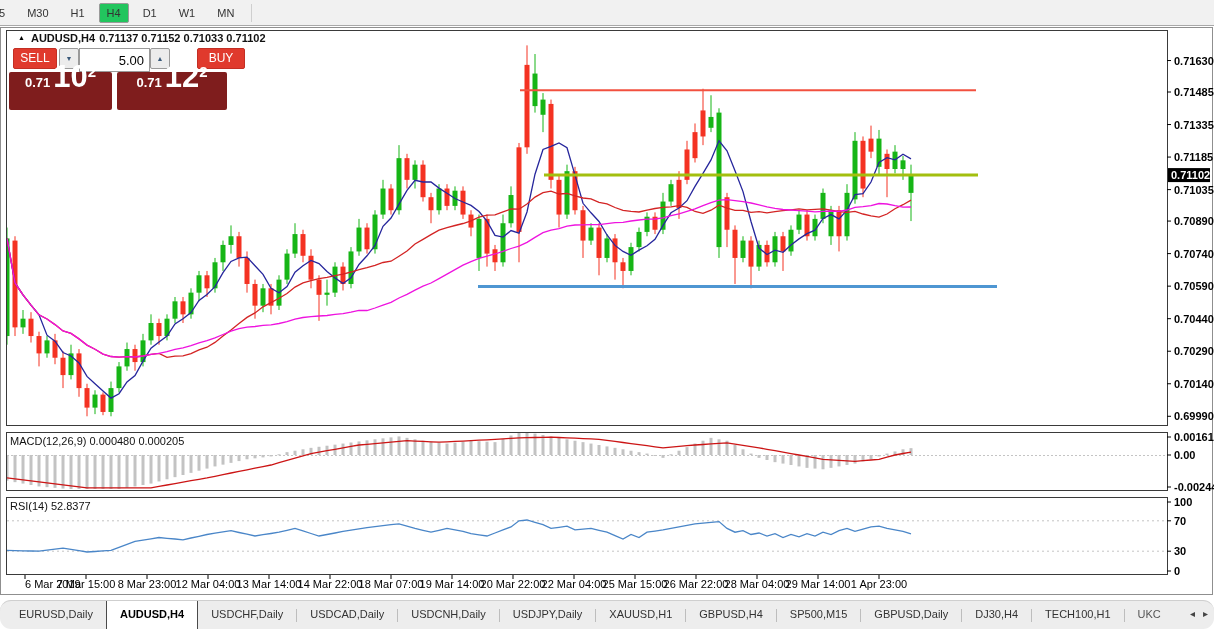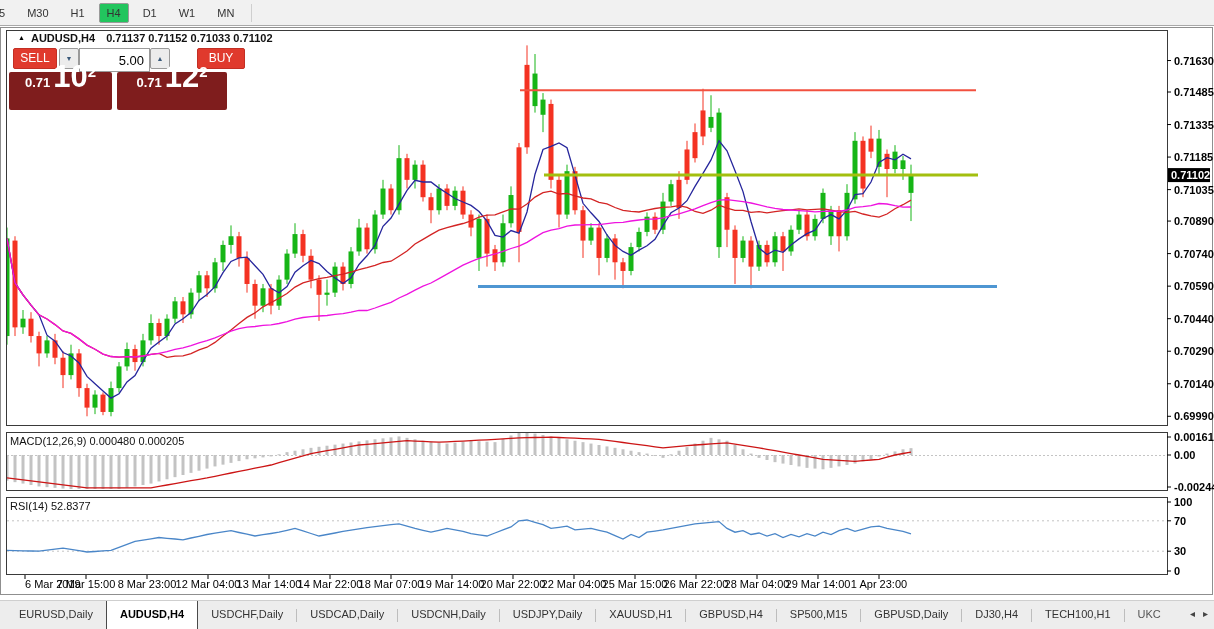--- a/index.html
+++ b/index.html
@@ -21,21 +21,21 @@
   #frame { position:absolute; left:0; top:27px; width:1213px; height:568px;
            border:1px solid #8f8f8f; background:#ffffff; }
 
   
   #chart { position:absolute; left:0; top:0; }
 
   
   #title-row { position:absolute; left:18px; top:31px; height:13px;
                display:flex; align-items:center; font-weight:bold; color:#111; white-space:pre; }
   #title-row .tri { font-size:7px; margin-right:6px; color:#000; }
-  #title-row .ohlc { margin-left:11px; font-weight:bold; }
+  #title-row .ohlc { margin-left:4px; font-weight:bold; }
 
   
   #trade { position:absolute; left:0; top:0; }
   .redbtn { position:absolute; background:#e03a2d; color:#fff; text-align:center;
             border:1px solid #c32f24; border-radius:2px; font-size:12px; line-height:19px; cursor:default; }
   .spin { position:absolute; width:20px; height:21px; background:#ececec;
           border:1px solid #9a9a9a; border-radius:2px; text-align:center;
           font-size:7px; line-height:19px; color:#3b5a7a; cursor:default; }
   #vol-input { position:absolute; left:79px; top:48px; width:71px; height:24px;
                border:1px solid #9a9a9a; font-size:13px; text-align:right;
@@ -47,21 +47,21 @@
   .pricebox .big { font-size:31px; font-weight:bold; line-height:26px; }
   .pricebox .sup { font-size:15px; font-weight:bold; position:relative; top:-13px; line-height:10px; }
 
   
   .pane-label { position:absolute; color:#111; font-size:11px; white-space:pre; }
 
   
   #tabstrip { position:absolute; left:0; top:596px; width:1214px; height:4px; background:#ffffff; }
   #tabbar { position:absolute; left:0; top:600px; width:1214px; height:29px;
             background:#ededed; border-top:1px solid #cfcfcf;
-            display:flex; align-items:stretch; padding-left:6px; overflow:hidden; }
+            display:flex; align-items:stretch; padding-left:6px; overflow:hidden;border-radius:11px; }
   .tab { padding:7px 13px 0 13px; color:#333; white-space:nowrap; cursor:default; }
   .tab.active { background:#ffffff; border:1px solid #4a4a4a; border-bottom:none;
                 margin-top:-5px; padding-top:11px; font-weight:bold; color:#000; }
   .tab-div { width:1px; height:13px; background:#bdbdbd; margin-top:8px; }
   .tab.overflow { max-width:40px; overflow:hidden; color:#555; }
   #tab-arrows { position:absolute; right:6px; top:608px; display:flex; gap:8px; }
   #tab-arrows span { font-size:10px; color:#444; cursor:default; }
 </style>
 </head>
 <body>

